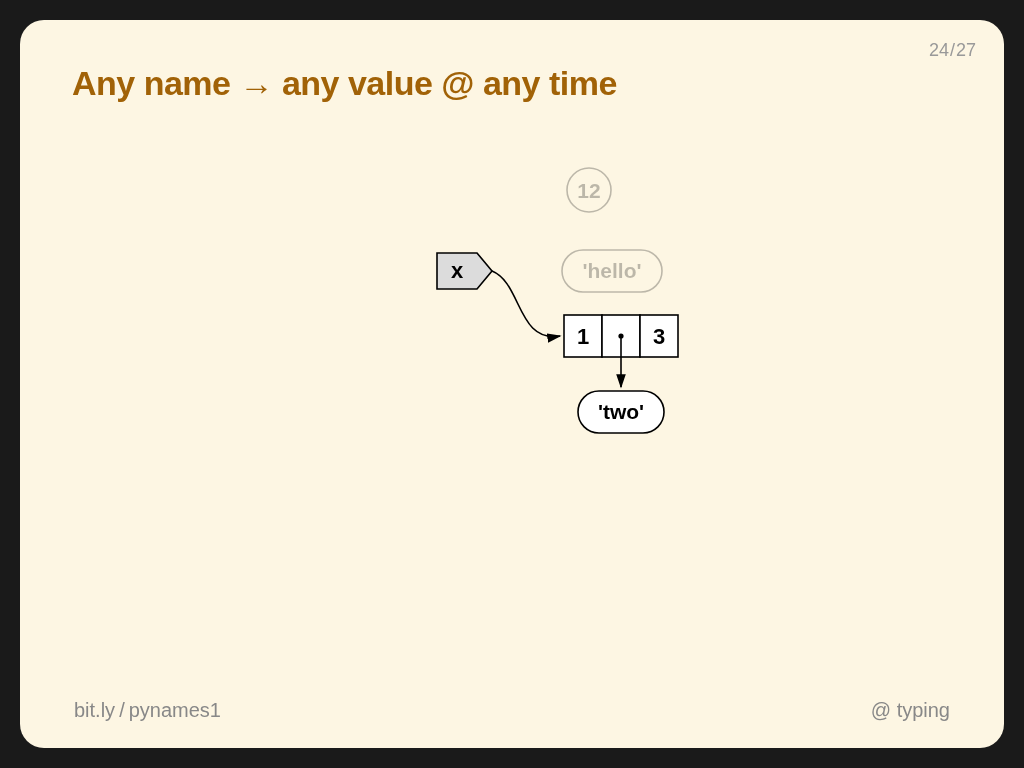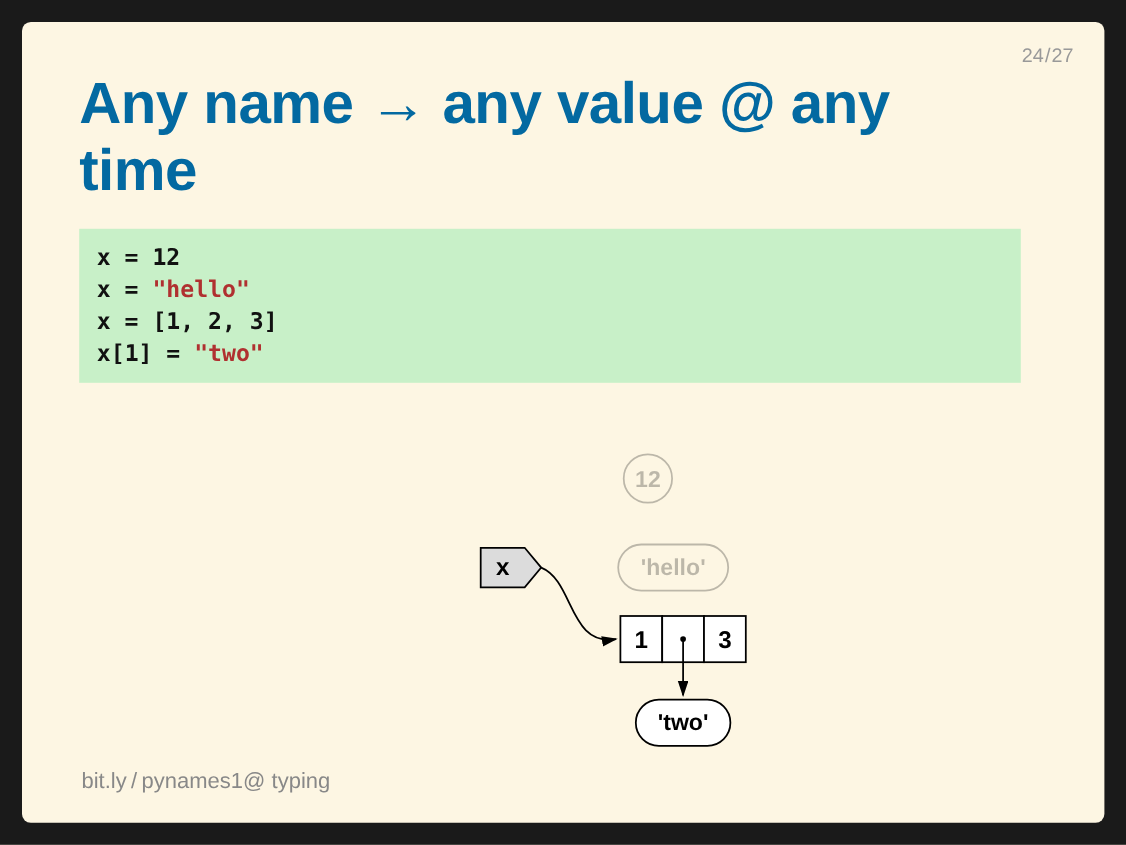--- a/index.html
+++ b/index.html
@@ -11,40 +11,40 @@
       overflow: hidden;
       font-family: Georgia, 'Times New Roman', serif;
     }
     .slide {
       position: absolute;
       left: 20px;
       top: 20px;
       right: 20px;
       bottom: 20px;
       background: #fdf6e3;
-      border-radius: 8px;
+      border-radius: 24px;
       padding: 44px 76px 34px 52px;
       box-sizing: border-box;
     }
     .page-counter {
       position: absolute;
       top: 20px;
       right: 28px;
       color: #999;
       font-size: 18px;
       font-family: -apple-system, 'Segoe UI', sans-serif;
     }
     .page-counter .slash {
       margin: 0 1px;
     }
     .title {
       font-family: -apple-system, 'Segoe UI', Helvetica, Arial, sans-serif;
       font-weight: 800;
-      font-size: 53px;
-      color: #0369a1;
+      font-size: 34px;
+      color: #a16207;
       margin: 0 0 22px 0;
       letter-spacing: -0.5px;
     }
     .subtitle {
       font-family: -apple-system, 'Segoe UI', Helvetica, Arial, sans-serif;
       font-weight: 600;
       font-size: 22px;
       color: #111;
       margin-bottom: 26px;
     }
@@ -64,44 +64,40 @@
       position: relative;
       margin-top: 40px;
       height: 300px;
     }
     .footer {
       position: absolute;
       left: 54px;
       right: 54px;
       bottom: 26px;
       display: flex;
-      justify-content: flex-start;
+      justify-content: space-between;
       color: #888;
       font-family: -apple-system, 'Segoe UI', sans-serif;
       font-size: 20px;
     }
     .footer .left .sep { margin: 0 4px; }
     svg { overflow: visible; }
   </style>
 </head>
 <body>
 
 <div class="slide">
 
   <div class="page-counter">
     <span>24</span><span class="slash">/</span><span>27</span>
   </div>
 
   <h1 class="title">Any name → any value @ any time</h1>
 
 
-  <div class="code-block"><span>x = </span><span class="num">12</span>
-<span>x = </span><span class="str">"hello"</span>
-<span>x = [</span><span class="num">1</span><span>, </span><span class="num">2</span><span>, </span><span class="num">3</span><span>]</span>
-<span>x[</span><span class="num">1</span><span>] = </span><span class="str">"two"</span></div>
 
   <div class="diagram">
     <svg width="880" height="300">
       <defs>
         <marker id="arrow" markerWidth="10" markerHeight="10" refX="8" refY="3" orient="auto">
           <path d="M0,0 L0,6 L9,3 z" fill="#000"></path>
         </marker>
       </defs>
 
       <g>

